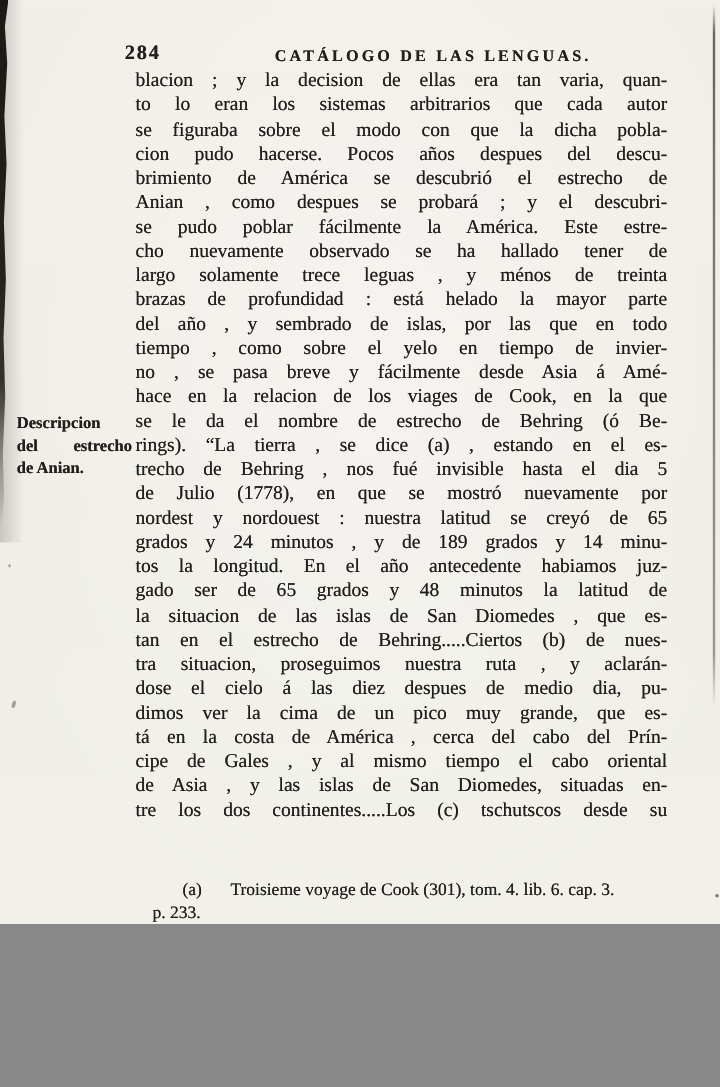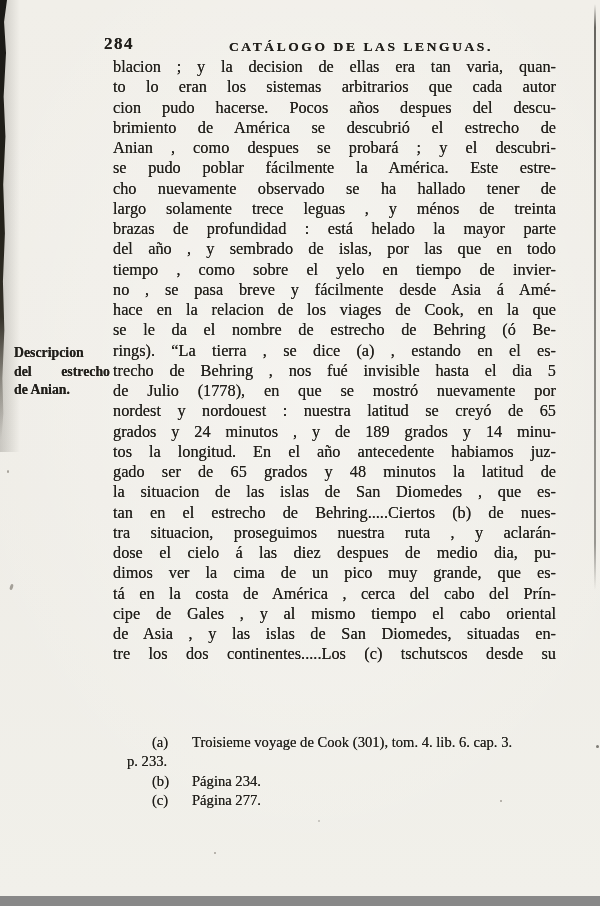--- a/index.html
+++ b/index.html
@@ -1,17 +1,17 @@
 <!DOCTYPE html>
 <html><head>
 <meta charset="utf-8">
 <style>
   html,body{margin:0;padding:0;background:#888;}
   .page{
-    position:relative;width:600px;height:896px;overflow:hidden;
+    position:relative;width:600px;height:770px;overflow:hidden;
     background:
       radial-gradient(ellipse 520px 700px at 52% 42%, rgba(255,255,255,.35), rgba(255,255,255,0) 70%),
       linear-gradient(180deg,#f1efe9 0%,#efede7 55%,#f1f0ea 100%);
     font-family:"Liberation Serif","DejaVu Serif",serif;
     color:#211f1b;
     text-shadow:0 0 .35px rgba(32,30,25,.85);
   }
   
   .edge-left-shadow{position:absolute;left:0;top:0;width:20px;height:452px;
     background:linear-gradient(90deg,rgba(45,42,35,.20),rgba(45,42,35,0));}
@@ -59,20 +59,21 @@
 
   <aside class="mnote" id="note2">
       <div class="ml">Descripcion</div>
       <div class="ml">del estrecho</div>
       <div class="ml mlast">de Anian.</div>
     </aside>
 
   <div id="bodytext">
       <div class="bline"><span>blacion ; y la decision de ellas era tan varia, quan-</span></div>
       <div class="bline"><span>to lo eran los sistemas arbitrarios que cada autor</span></div>
+      <div class="bline"><span>se figuraba sobre el modo con que la dicha pobla-</span></div>
       <div class="bline"><span>cion pudo hacerse. Pocos años despues del descu-</span></div>
       <div class="bline"><span>brimiento de América se descubrió el estrecho de</span></div>
       <div class="bline"><span>Anian , como despues se probará ; y el descubri-</span></div>
       <div class="bline"><span>se pudo poblar fácilmente la América. Este estre-</span></div>
       <div class="bline"><span>cho nuevamente observado se ha hallado tener de</span></div>
       <div class="bline"><span>largo solamente trece leguas , y ménos de treinta</span></div>
       <div class="bline"><span>brazas de profundidad : está helado la mayor parte</span></div>
       <div class="bline"><span>del año , y sembrado de islas, por las que en todo</span></div>
       <div class="bline"><span>tiempo , como sobre el yelo en tiempo de invier-</span></div>
       <div class="bline"><span>no , se pasa breve y fácilmente desde Asia á Amé-</span></div>

